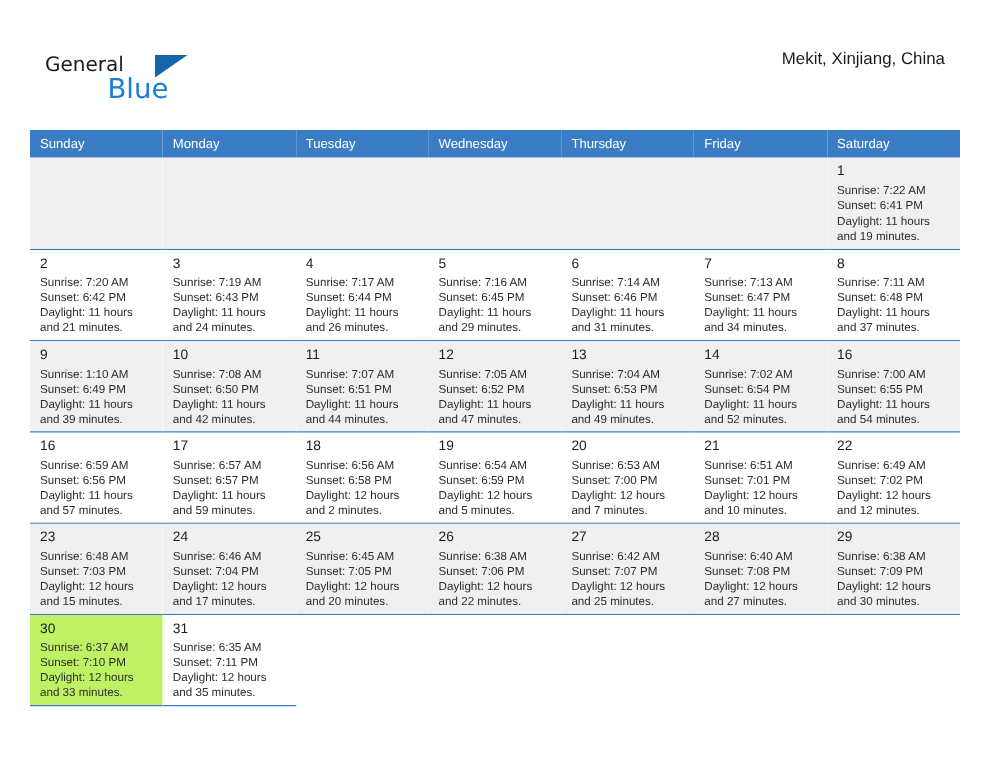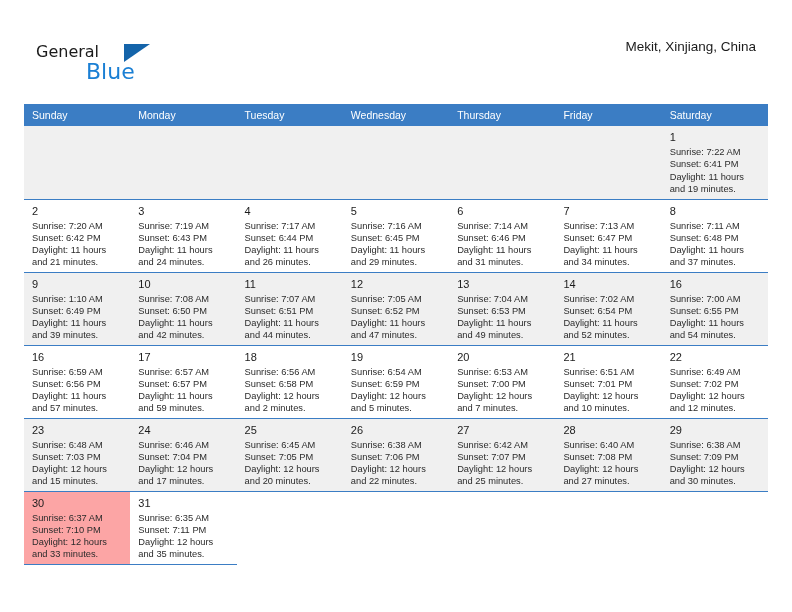--- a/index.html
+++ b/index.html
@@ -452,21 +452,21 @@
             <div class="cell-inner">
               <div class="daynum">29</div>
               <div class="line">Sunrise: 6:38 AM</div>
               <div class="line">Sunset: 7:09 PM</div>
               <div class="line">Daylight: 12 hours</div>
               <div class="line">and 30 minutes.</div>
             </div>
           </td>
         </tr>
         <tr>
-          <td class="" style="background: #fca5a5;">
+          <td class="" style="background: #bef264;">
             <div class="cell-inner">
               <div class="daynum">30</div>
               <div class="line">Sunrise: 6:37 AM</div>
               <div class="line">Sunset: 7:10 PM</div>
               <div class="line">Daylight: 12 hours</div>
               <div class="line">and 33 minutes.</div>
             </div>
           </td>
           <td class="" style="background: rgb(255, 255, 255);">
             <div class="cell-inner">

